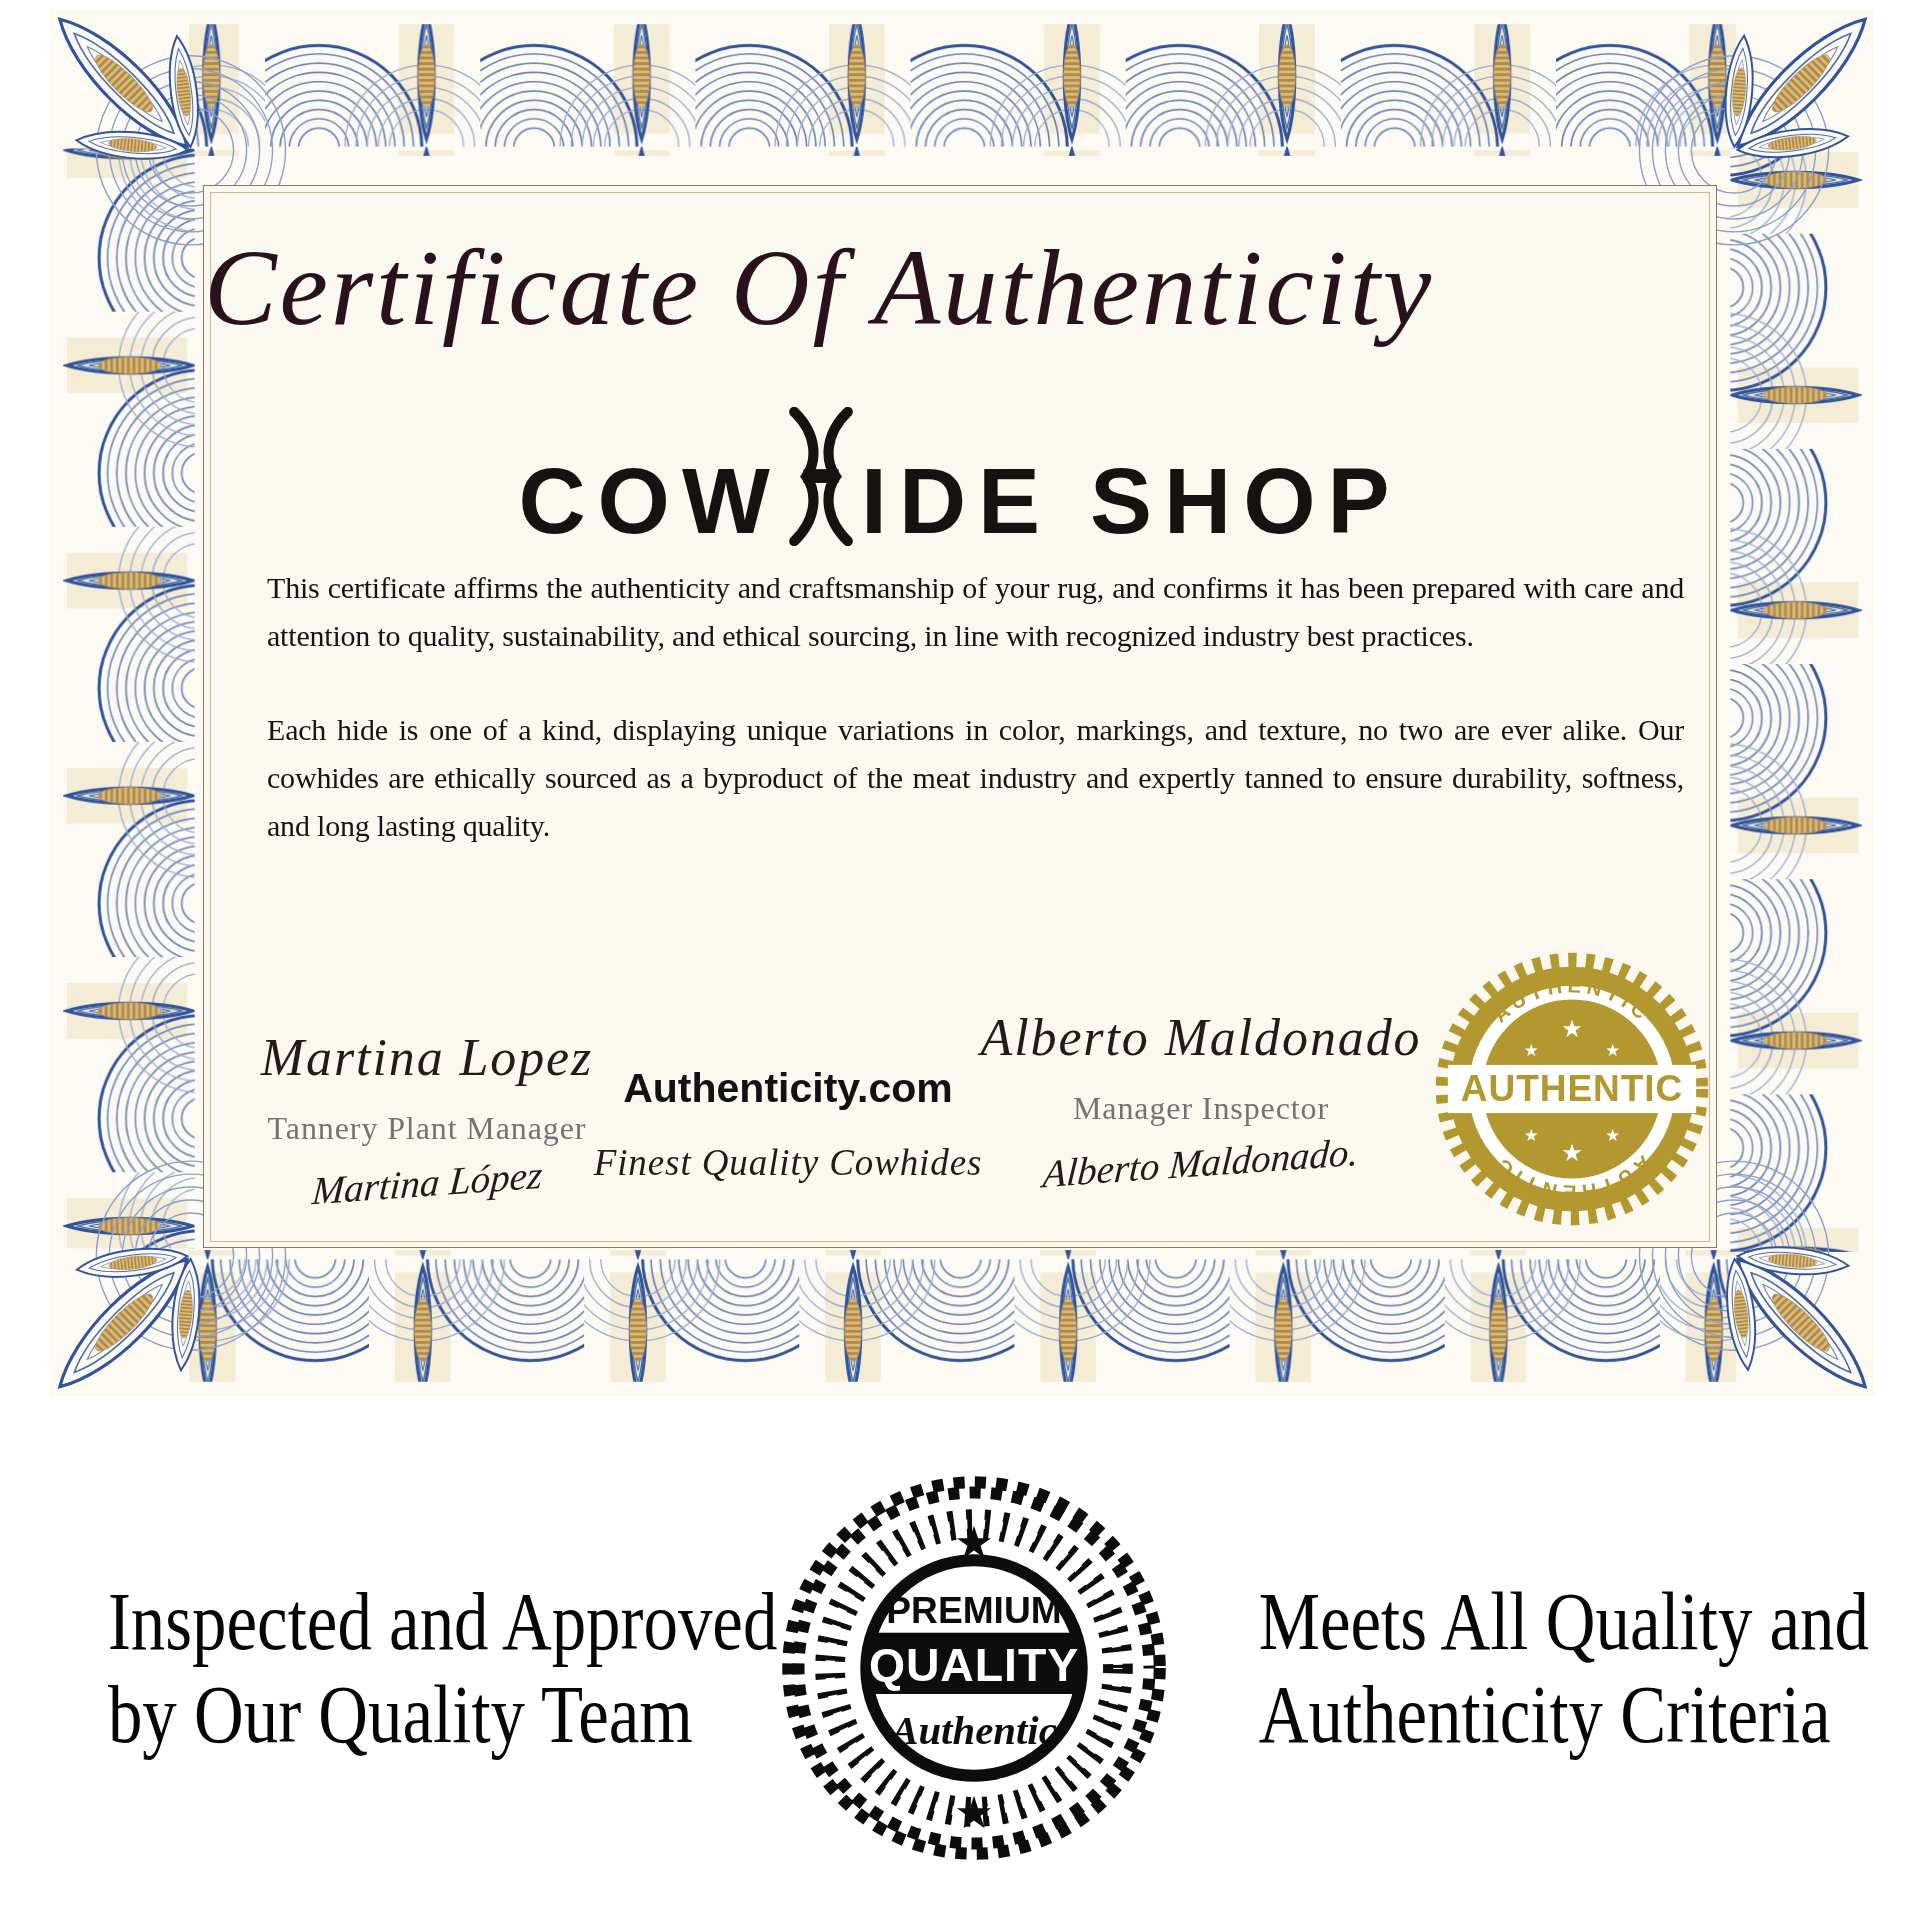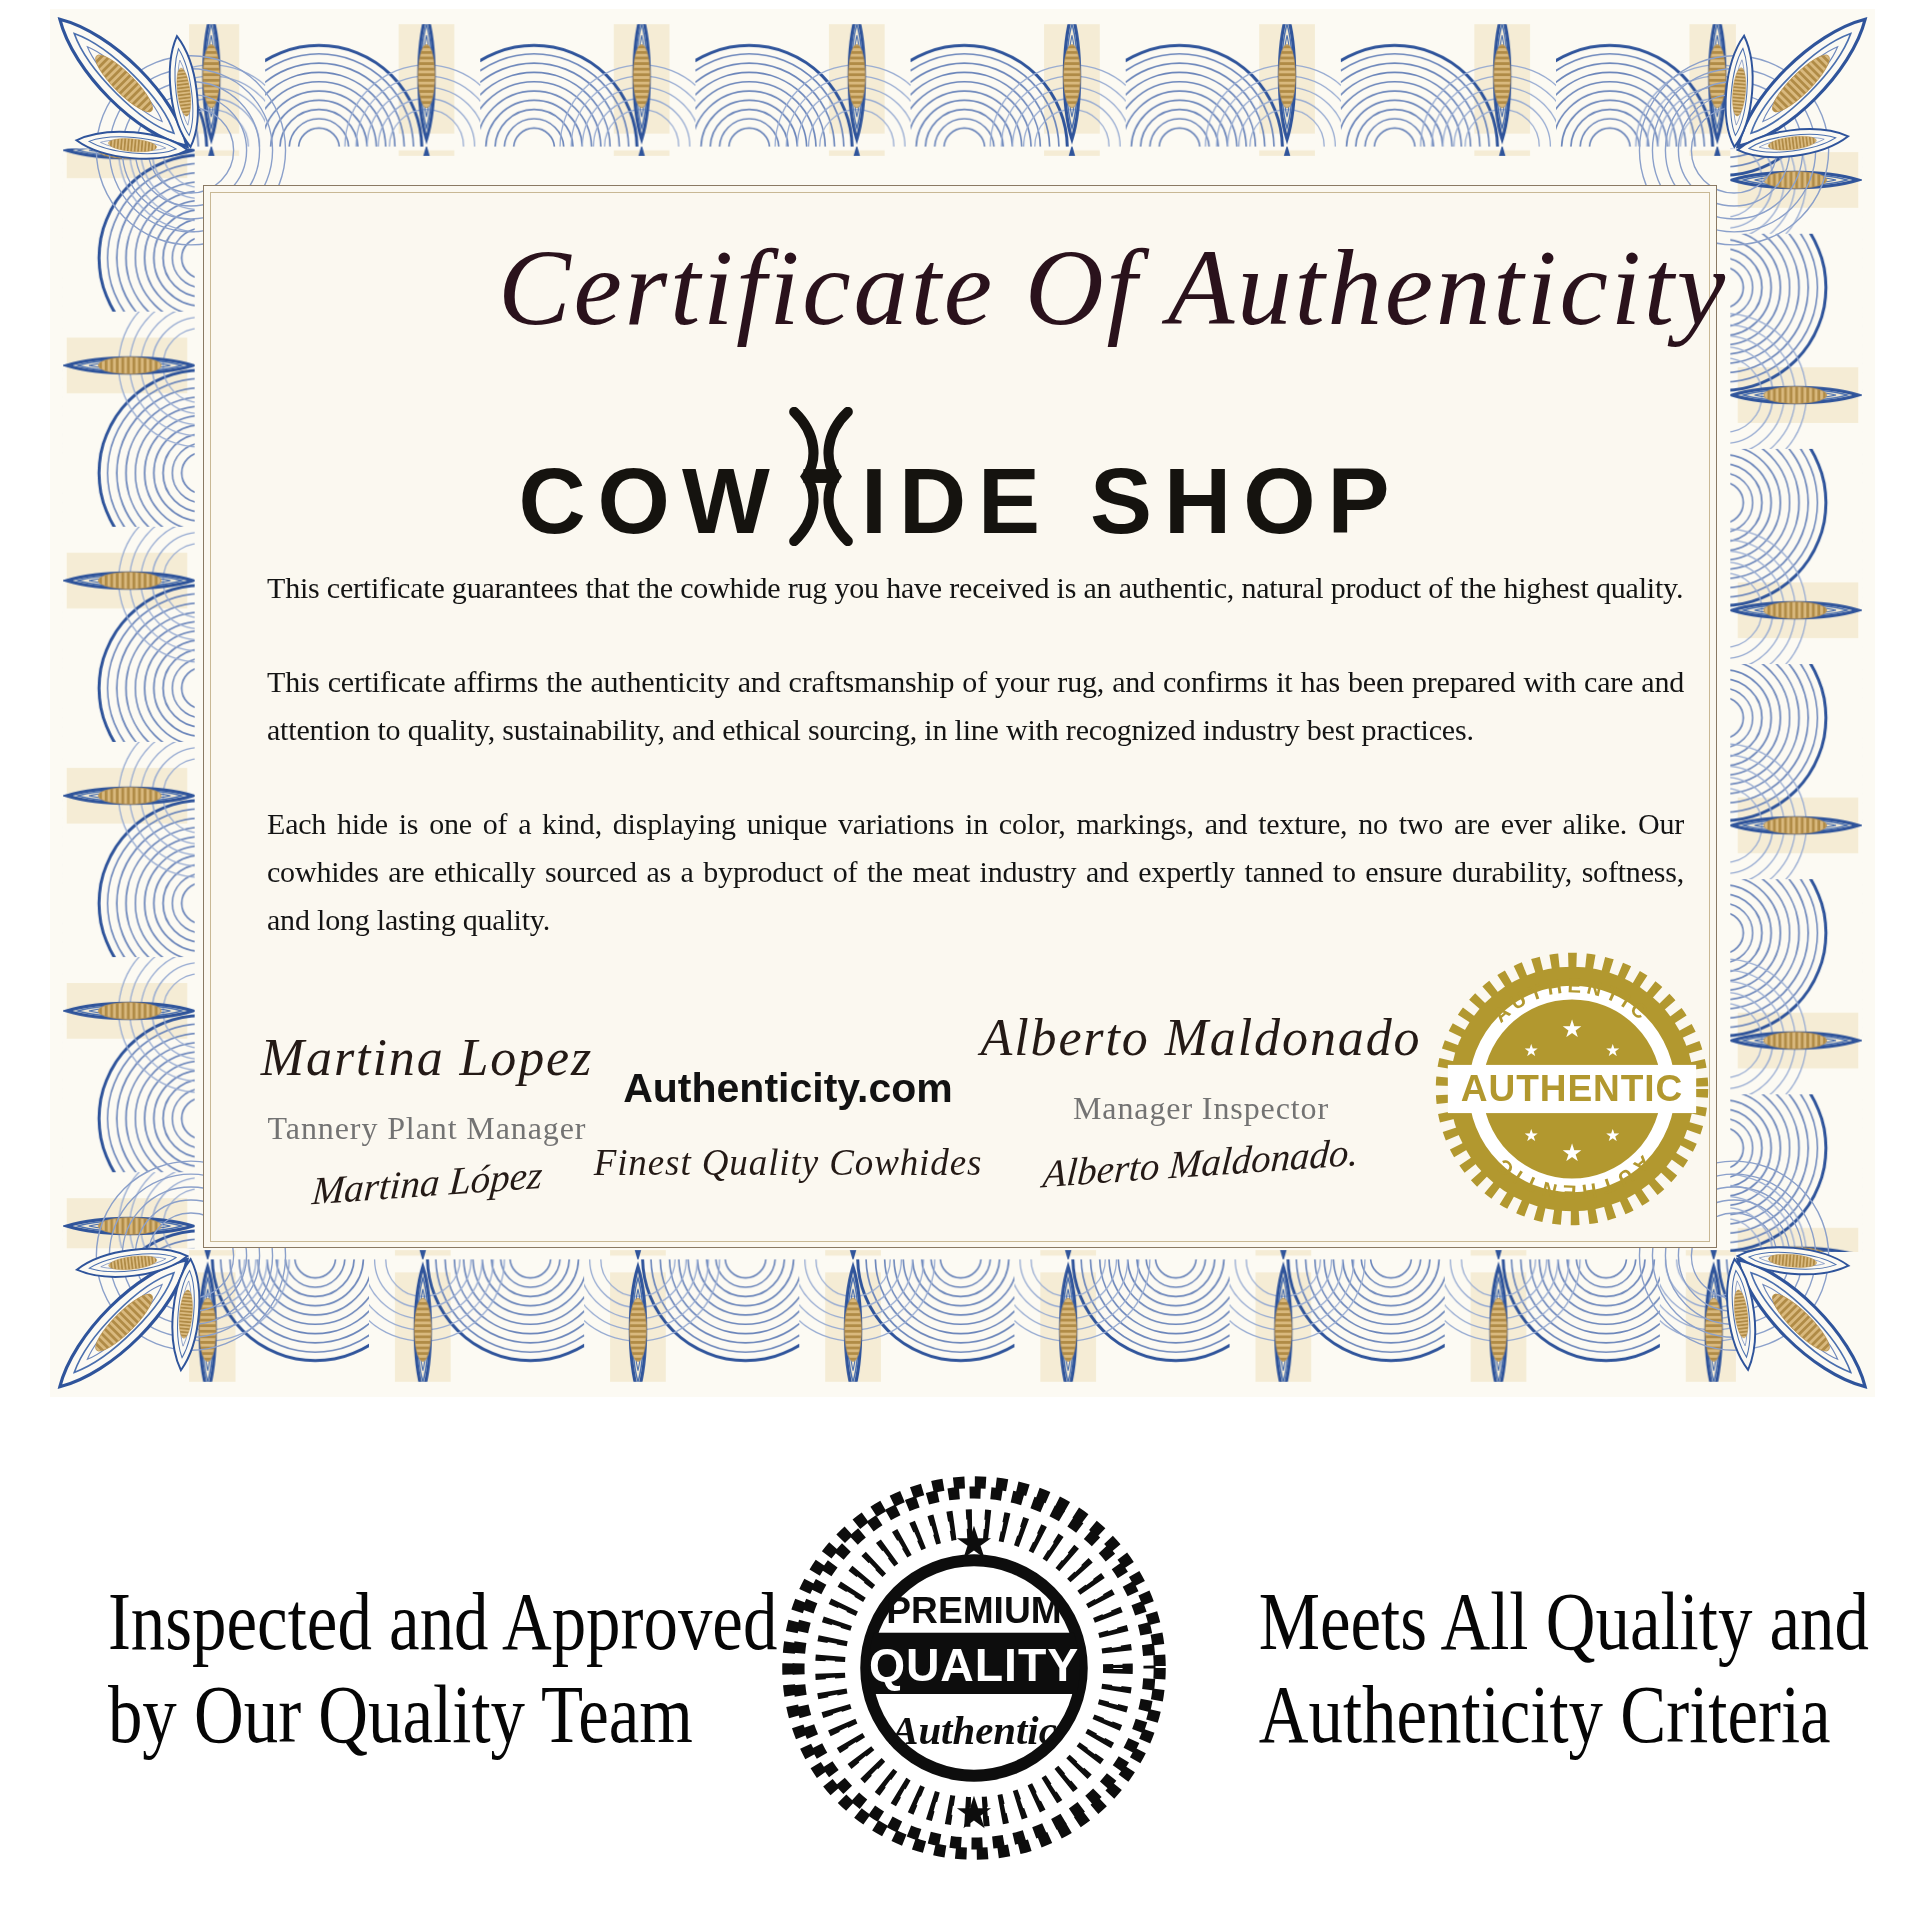--- a/index.html
+++ b/index.html
@@ -11,21 +11,21 @@
   .border-art{position:absolute;left:0;top:0;}
   .panel{
     position:absolute;left:153px;top:176px;width:1514px;height:1063px;
     background:#fbf8f0;border:1.9px solid #8a7963;box-sizing:border-box;
   }
   .panel::before{
     content:"";position:absolute;left:5.6px;top:5.6px;right:5.6px;bottom:5.6px;
     border:0.9px solid #c8b894;pointer-events:none;
   }
   .title{
-    position:absolute;left:12px;top:39px;width:100%;text-align:right;
+    position:absolute;left:0;top:39px;width:100%;text-align:left;
     font-style:italic;font-size:109px;letter-spacing:2.8px;color:#2a121c;white-space:nowrap;
   }
   .logo{
     position:absolute;left:0;top:221px;width:100%;text-align:center;
     font-family:"Liberation Sans","DejaVu Sans",sans-serif;font-weight:700;
     font-size:93px;letter-spacing:12px;color:#15130f;white-space:nowrap;
   }
   .logo .hglyph{display:inline-block;vertical-align:-13px;margin:0 3.7px;}
   .paras{
     position:absolute;left:63px;top:378px;width:1417px;
@@ -140,21 +140,20 @@
       <span>COW</span><span class="hglyph"><svg width="72" height="139" viewBox="0 0 78 150">
         <g stroke="#15130f" stroke-width="11" fill="none" stroke-linecap="round">
           <path d="M10,5 C35,29 35,58 23,75 C35,92 35,121 10,145"></path>
           <path d="M68,5 C43,29 43,58 55,75 C43,92 43,121 68,145"></path>
         </g>
         <rect x="20" y="67" width="38" height="15" fill="#15130f"></rect>
       </svg></span><span>IDE SHOP</span>
     </div>
 
     <div class="paras">
-      <p>This certificate guarantees that the cowhide rug you have received is an authentic, natural product of the highest quality.</p>
       <p>This certificate affirms the authenticity and craftsmanship of your rug, and confirms it has been prepared with care and attention to quality, sustainability, and ethical sourcing, in line with recognized industry best practices.</p>
       <p>Each hide is one of a kind, displaying unique variations in color, markings, and texture, no two are ever alike. Our cowhides are ethically sourced as a byproduct of the meat industry and expertly tanned to ensure durability, softness, and long lasting quality.</p>
     </div>
 
     <div class="sigcol" style="left:223px;top:842px;">
       <div class="sig-name">Martina Lopez</div>
       <div class="sig-role">Tannery Plant Manager</div>
       <div class="sig-autograph">Martina López</div>
     </div>
 

